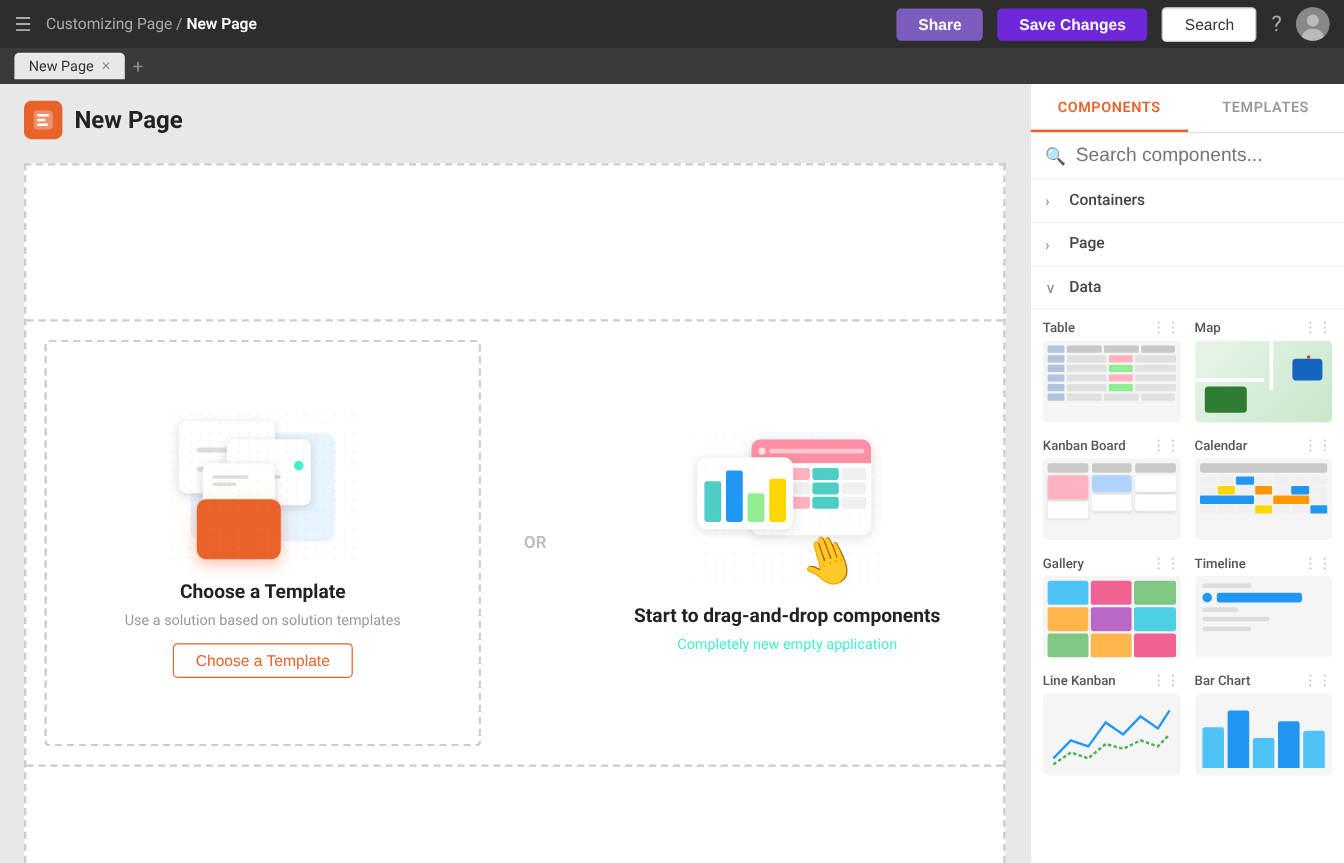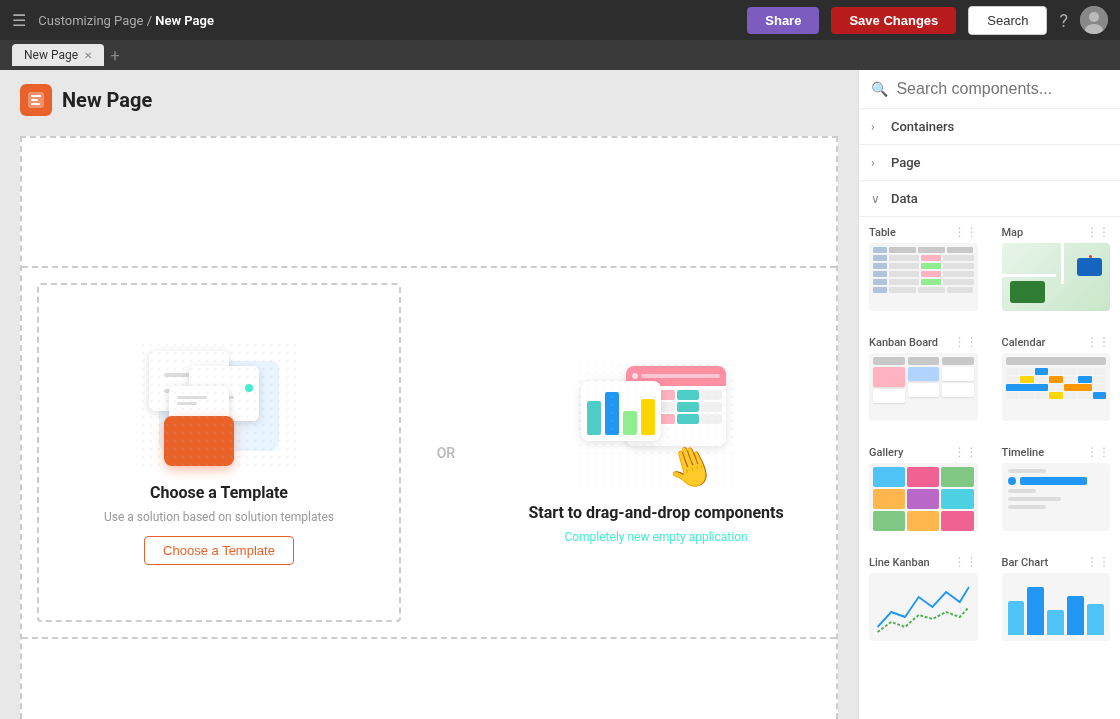--- a/index.html
+++ b/index.html
@@ -12,21 +12,21 @@
     }
     .nav-hamburger { color: #aaa; font-size: 16px; cursor: pointer; }
     .nav-breadcrumb { color: #aaa; font-size: 13px; }
     .nav-breadcrumb span.active { color: #fff; font-weight: 600; }
     .nav-spacer { flex: 1; }
     .btn-share {
       background: #7c5cbf; color: #fff; border: none; padding: 6px 18px;
       border-radius: 4px; font-size: 13px; cursor: pointer; font-weight: 600;
     }
     .btn-save {
-      background: #b91c1c; color: #fff; border: none; padding: 6px 18px;
+      background: #6d28d9; color: #fff; border: none; padding: 6px 18px;
       border-radius: 4px; font-size: 13px; cursor: pointer; font-weight: 600;
     }
     .btn-cancel {
       background: #fff; color: #333; border: 1px solid #ccc; padding: 6px 18px;
       border-radius: 4px; font-size: 13px; cursor: pointer;
     }
     .nav-help { color: #aaa; font-size: 18px; cursor: pointer; }
     .nav-avatar {
       width: 28px; height: 28px; border-radius: 50%; background: #888;
       overflow: hidden; display: flex; align-items: center; justify-content: center;
@@ -188,21 +188,21 @@
     .cat-row {
       display: flex; align-items: center; padding: 10px 12px;
       border-bottom: 1px solid #f0f0f0; cursor: pointer;
     }
     .cat-chevron { font-size: 12px; color: #888; margin-right: 8px; width: 12px; }
     .cat-label { font-size: 13px; color: #444; font-weight: 500; }
 
     
     .comp-grid {
       display: grid; grid-template-columns: 1fr 1fr;
-      padding: 8px 10px; gap: 24px;
+      padding: 8px 10px; gap: 12px;
     }
     .comp-item { display: flex; flex-direction: column; gap: 4px; }
     .comp-item-header {
       display: flex; justify-content: space-between; align-items: center;
     }
     .comp-item-label { font-size: 11px; color: #555; font-weight: 500; }
     .comp-drag-handle { color: #bbb; font-size: 12px; }
     .comp-thumb {
       width: 100%; height: 68px; background: #f5f5f5; border-radius: 4px;
       overflow: hidden; position: relative;
@@ -392,20 +392,24 @@
 
           </div>
           <div class="canvas-bottom-section"></div>
         </div>
       </div>
     </div>
   </div>
 
   <div class="right-sidebar">
 
+    <div class="sidebar-tabs">
+      <div class="sidebar-tab active">COMPONENTS</div>
+      <div class="sidebar-tab">TEMPLATES</div>
+    </div>
 
     <div class="sidebar-search">
       <span class="search-icon">🔍</span>
       <input class="search-input" type="text" placeholder="Search components..." style="">
     </div>
 
     <div class="sidebar-scroll">
 
       <div class="cat-row">
         <span class="cat-chevron">›</span>

